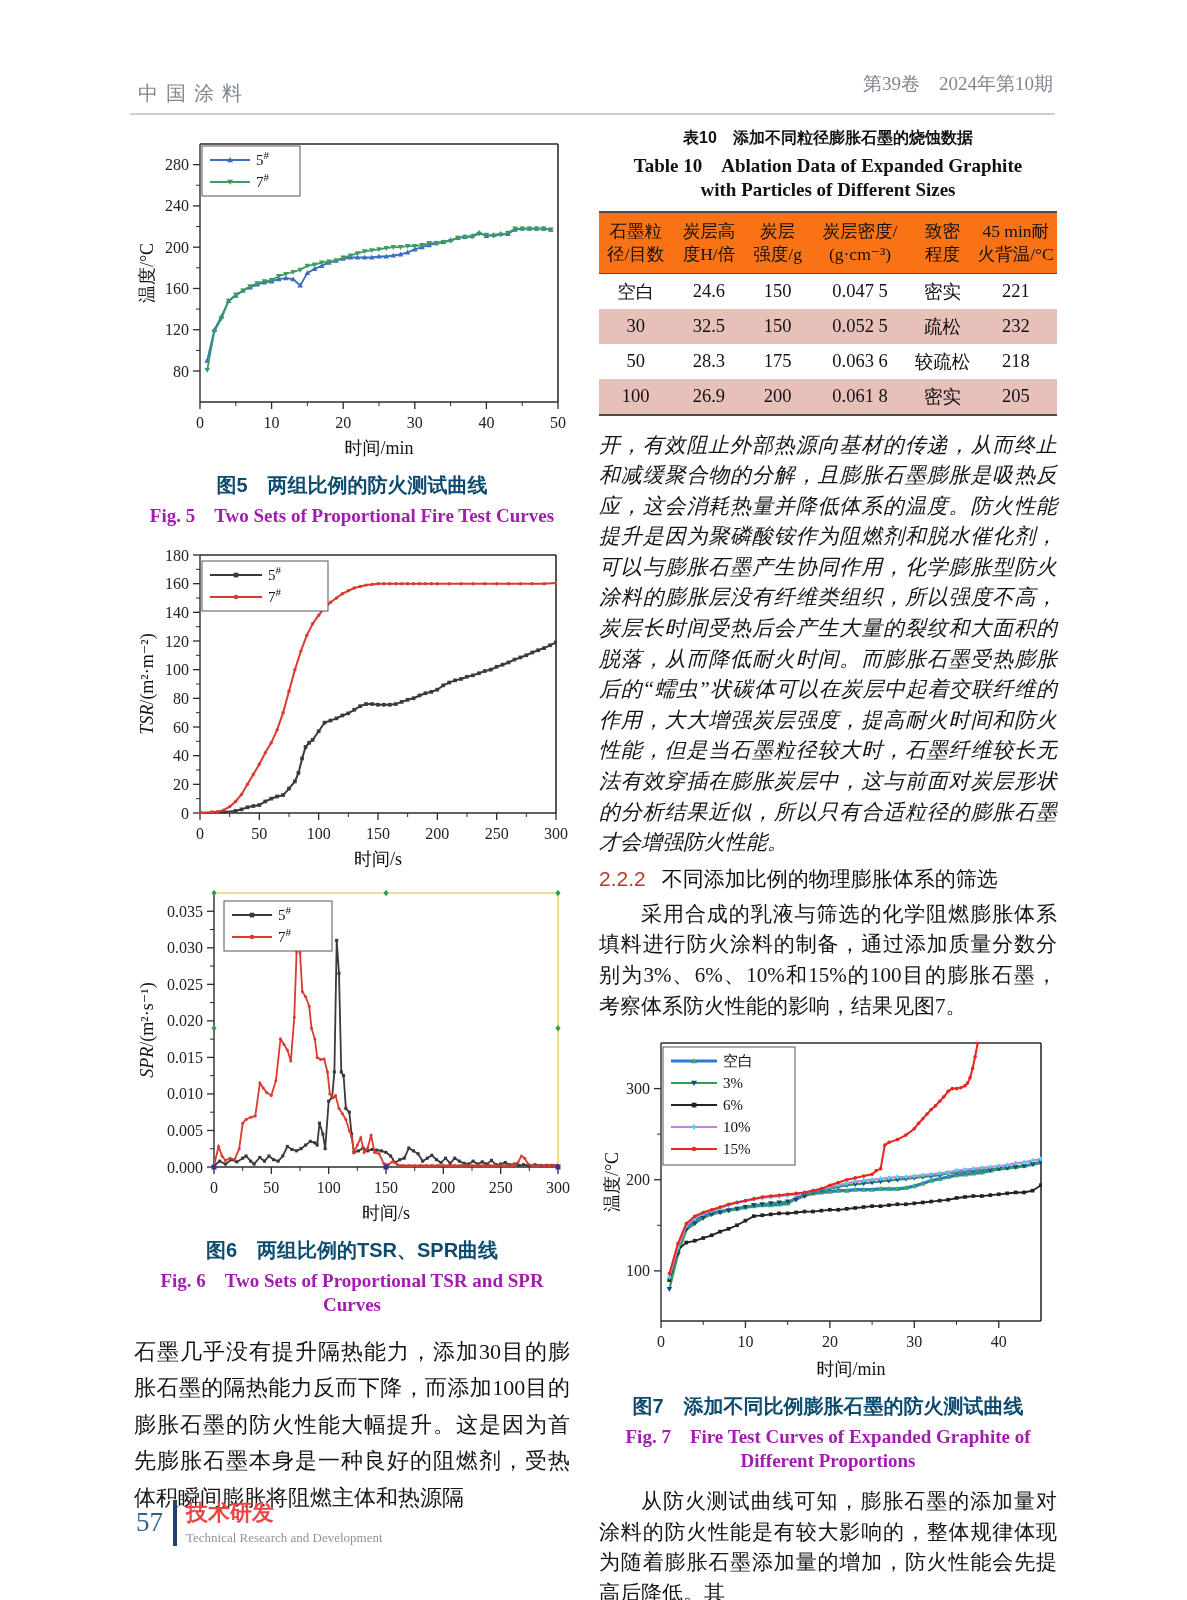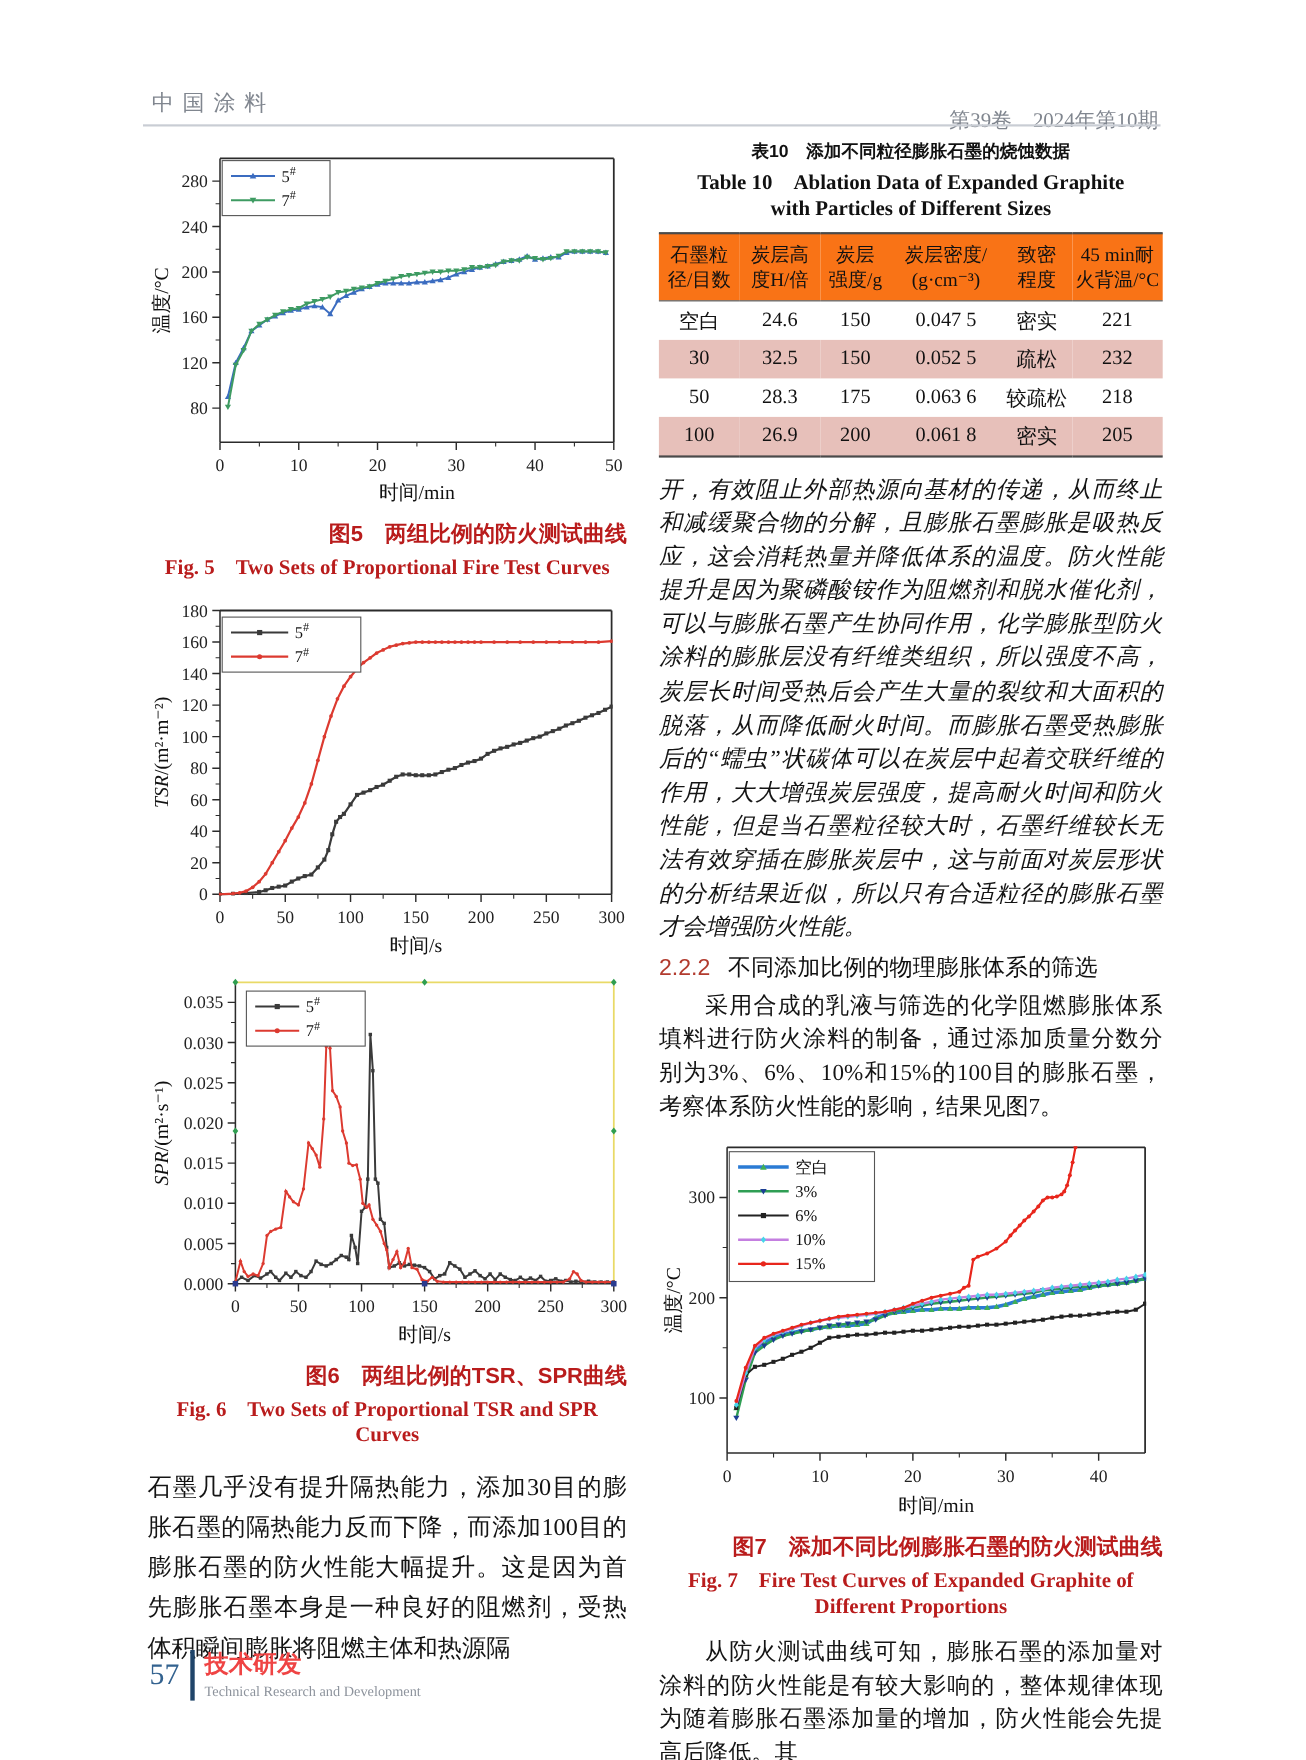--- a/index.html
+++ b/index.html
@@ -1,28 +1,28 @@
 <!DOCTYPE html>
 <html><head>
 <meta charset="utf-8">
 <style>
   html,body{margin:0;padding:0;background:#ffffff;}
   .page{position:relative;width:1185px;height:1600px;background:#ffffff;overflow:hidden;
         font-family:"Liberation Serif","DejaVu Serif",serif;color:#1b1b1b;}
   
   .mast-left{position:absolute;left:138px;top:80px;font-size:20px;letter-spacing:8px;color:#80868f;}
-  .mast-right{position:absolute;right:132px;top:96px;font-size:19px;color:#80868f;}
+  .mast-right{position:absolute;right:132px;top:71px;font-size:19px;color:#80868f;}
   .mast-rule{position:absolute;left:130px;right:130px;top:113px;height:2px;background:#c9cdd4;}
   
   .col-left{position:absolute;left:134px;top:130px;width:436px;}
   .col-right{position:absolute;left:599px;top:128px;width:458px;}
   
   .cap-cn{font-family:"Liberation Sans","DejaVu Sans",sans-serif;font-weight:bold;font-size:20px;
-          text-align:right;margin-top:10px;color:#b91c1c;}
-  .cap-en{font-weight:bold;font-size:19px;text-align:center;margin-top:4px;color:#b91c1c;padding:0 14px;}
+          text-align:center;margin-top:10px;color:#0c4a6e;}
+  .cap-en{font-weight:bold;font-size:19px;text-align:center;margin-top:4px;color:#a21caf;padding:0 14px;}
   .tbl-title-cn{font-family:"Liberation Sans","DejaVu Sans",sans-serif;font-weight:bold;font-size:16px;
           text-align:center;color:#111;}
   .tbl-title-en{font-weight:bold;font-size:19px;text-align:center;margin-top:4px;color:#111;padding:0 30px;}
   
   table.tbl{width:100%;border-collapse:collapse;margin-top:10px;
             border-top:2px solid #4a4a4a;border-bottom:2px solid #4a4a4a;}
   table.tbl th{background:#f97316;font-weight:normal;font-size:17.5px;padding:7px 1px;
                white-space:pre-line;line-height:1.3;border-bottom:1.5px solid #4a4a4a;color:#111;}
   table.tbl td{text-align:center;font-size:18.5px;padding:5px 1px;color:#111;}
   table.tbl tr.alt{background:#e7c0ba;}

